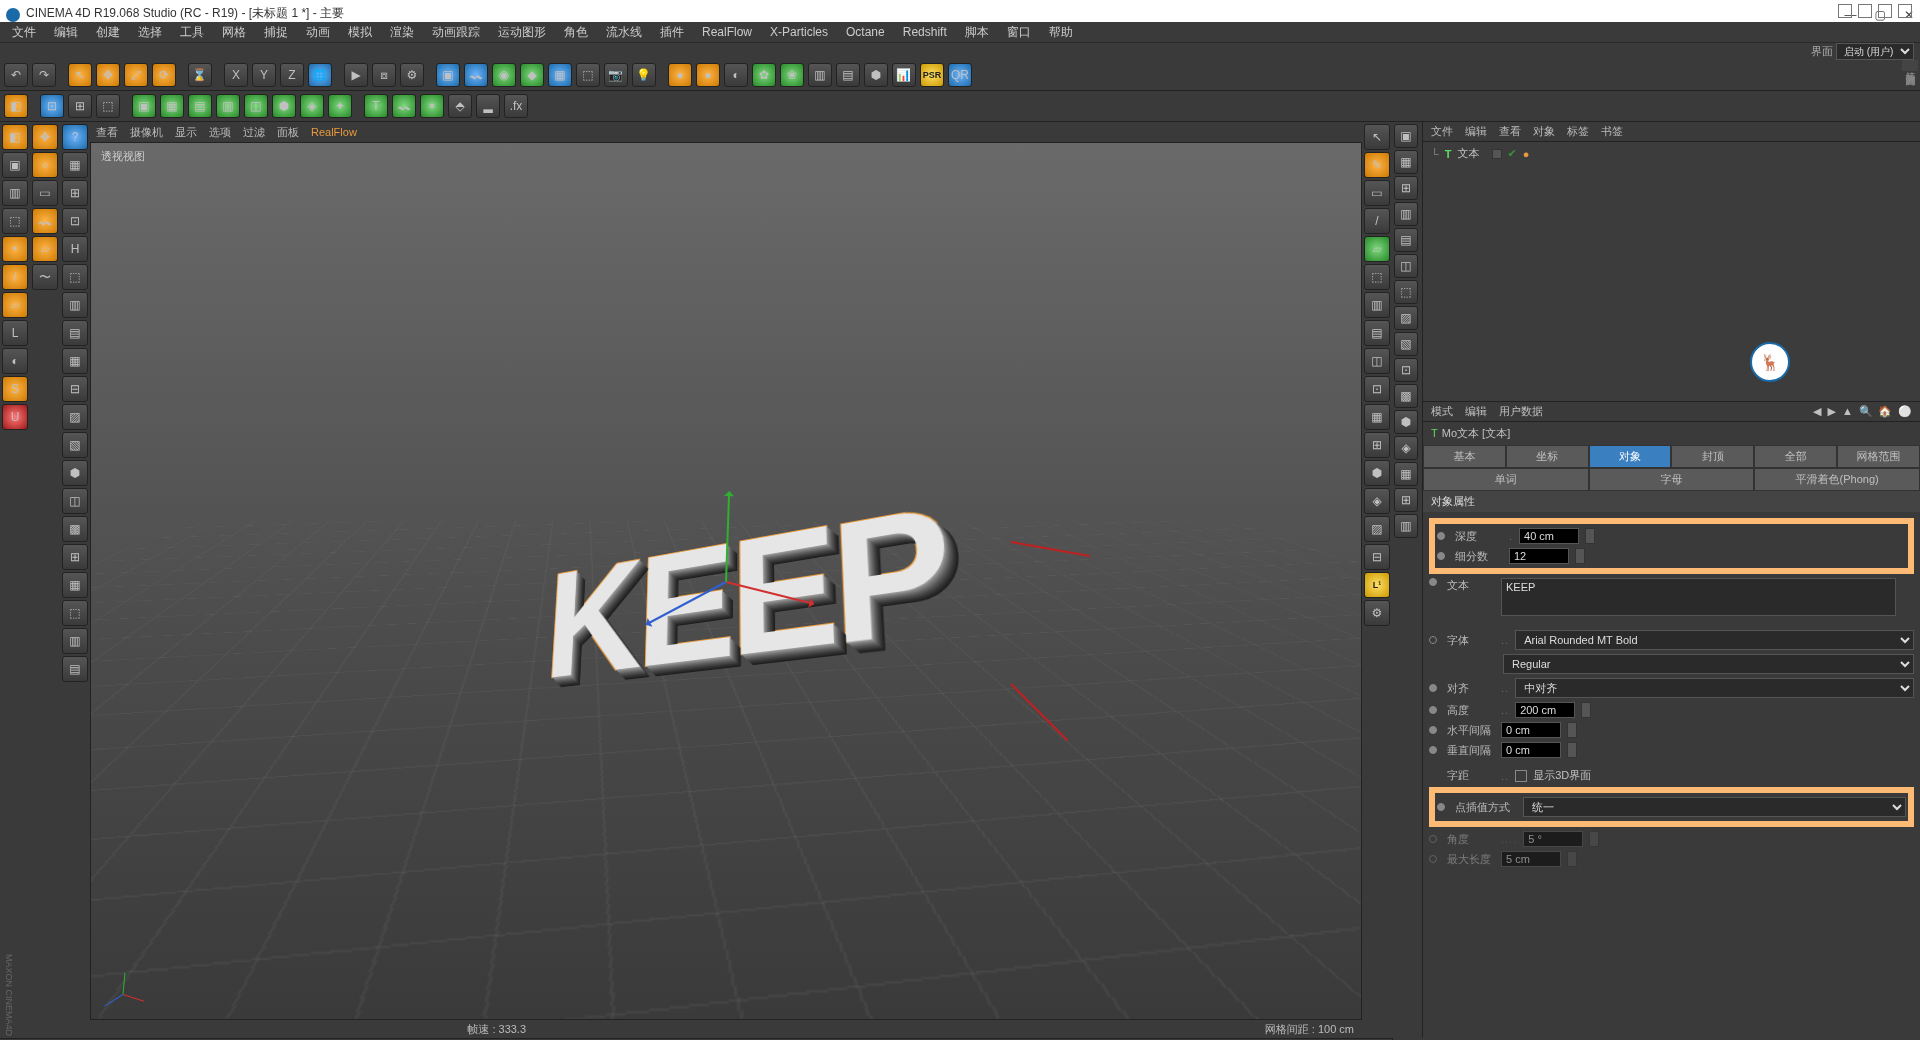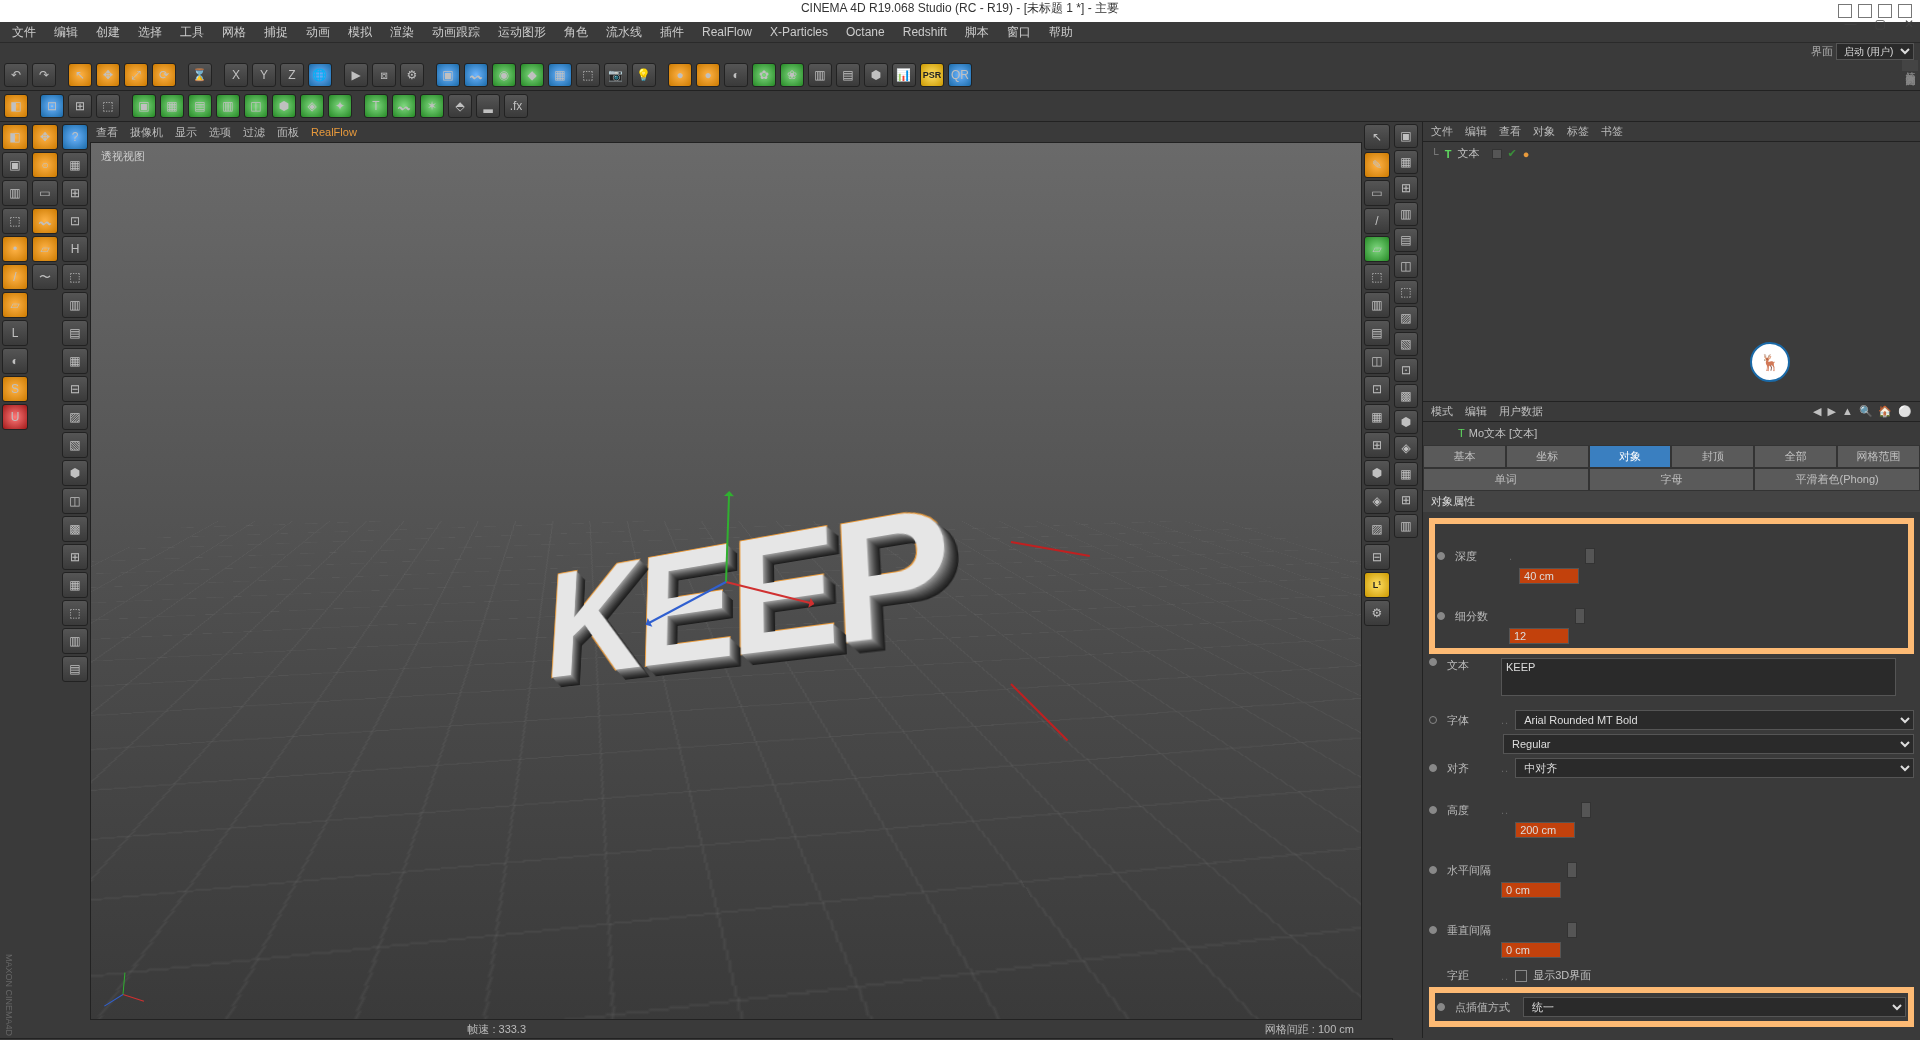--- a/index.html
+++ b/index.html
@@ -1,17 +1,17 @@
 <!DOCTYPE html>
 <html><head>
 <meta charset="utf-8">
 <style>
 * { margin: 0; padding: 0; box-sizing: border-box; font-family: "Microsoft YaHei", Arial, sans-serif; }
 body { background: #4a4a4a; color: #c0c0c0; font-size: 11px; overflow: hidden; }
-.titlebar { height: 22px; background: #fff; display: flex; align-items: center; padding: 0 6px; color: #333; font-size: 12px; flex-direction: column; }
+.titlebar { height: 22px; background: #fff; display: flex; align-items: flex-end; padding: 0 6px; color: #333; font-size: 12px; }
 .titlebar .icon { width: 14px; height: 14px; background: #1a6aa8; border-radius: 50%; margin-right: 6px; }
 .titlebar .win-controls { margin-left: auto; display: flex; gap: 18px; font-size: 12px; color: #444; }
 .menubar { height: 20px; background: #3a3a3a; display: flex; align-items: center; padding: 0 4px; gap: 2px; font-size: 12px; }
 .menubar .menu-item { padding: 2px 8px; cursor: pointer; color: #ccc; }
 .layout-row { display:flex; align-items:center; height:18px; background:#3a3a3a; font-size:11px; padding:0 6px; color:#aaa; border-top:1px solid #2a2a2a;}
 .layout-row .spacer{flex:1}
 .toolbar { background: #3a3a3a; padding: 3px 4px; display: flex; gap: 4px; flex-wrap: wrap; border-bottom: 1px solid #222; }
 .tb-btn { width: 24px; height: 24px; background: linear-gradient(#555,#3a3a3a); border: 1px solid #222; border-radius: 3px; display: flex; align-items: center; justify-content: center; font-size: 12px; cursor: pointer; }
 .tb-sep { width: 4px; }
 .tb-btn.orange { background: radial-gradient(circle,#ffb347,#cc7a00); }
@@ -35,33 +35,33 @@
 .right-tools{width:30px;background:#3a3a3a;display:flex;flex-direction:column;gap:2px;padding:2px;}
 .right-tools2{width:30px;background:#3a3a3a;display:flex;flex-direction:column;gap:2px;padding:2px;}
 .panels-right { width: 498px; background: #3a3a3a; display: flex; flex-direction: column; border-left:1px solid #222;}
 .panel-tabs { height: 20px; display: flex; gap: 12px; padding: 2px 8px; font-size: 11px; color:#bbb; border-bottom:1px solid #222;}
 .obj-panel { height: 260px; background: #3c3c3c; position:relative; border-bottom:1px solid #222;}
 .obj-row{display:flex;align-items:center;padding:4px 8px;gap:6px;font-size:11px;}
 .obj-row .ticon{color:#5fd85f;font-weight:bold;}
 .watermark{position:absolute;right:130px;top:200px;width:40px;height:40px;border:2px solid #1a6aa8;border-radius:50%;background:#fff;display:flex;align-items:center;justify-content:center;font-size:16px;}
 .attr-header{height:20px;display:flex;align-items:center;gap:12px;padding:0 8px;font-size:11px;border-bottom:1px solid #222;}
 .attr-header .nav{margin-left:auto;display:flex;gap:6px;}
-.attr-title{padding:4px 8px;background:#3a3a3a;margin-left:27px;}
+.attr-title{padding:4px 8px;background:#3a3a3a;}
 .attr-title .ticon{color:#5fd85f;margin-right:4px;}
 .attr-tabs{display:flex;flex-wrap:wrap;}
 .attr-tab{flex:1;min-width:70px;text-align:center;padding:3px 4px;background:#5a5a5a;border:1px solid #333;font-size:11px;cursor:pointer;}
 .attr-tab.active{background:#3a7fc0;color:#fff;}
 .attr-section-hdr{padding:3px 8px;background:#444;font-size:11px;color:#ddd;}
 .attr-body{padding:4px 6px;flex:1;overflow:auto;}
 .prop-row{display:flex;align-items:center;gap:6px;padding:2px 0;font-size:11px;}
 .prop-row .dot{width:8px;height:8px;border:1px solid #888;border-radius:50%;margin-right:4px;}
 .prop-row .dot.on{background:#888;}
 .prop-row label{width:48px;color:#bbb;}
 .prop-row .dots{color:#666;letter-spacing:1px;}
-.prop-input{background:#c2410c;border:1px solid #555;color:#ddd;padding:1px 4px;font-size:11px;width:60px;margin-top:40px;}
+.prop-input{background:#000000;border:1px solid #555;color:#ddd;padding:1px 4px;font-size:11px;width:60px;}
 .spinner{width:10px;height:16px;background:#555;border:1px solid #333;}
 .hl-box{border:6px solid #fdba74;padding:2px;margin:2px 0;}
 .textarea-box{background:#2a2a2a;border:1px solid #555;height:38px;width:calc(100% - 90px);}
 .select-wide{background:#2a2a2a;border:1px solid #555;color:#ddd;padding:2px 4px;font-size:11px;flex:1;}
 .checkbox{width:12px;height:12px;border:1px solid #888;display:inline-block;}
 .bottom-area{background:#3a3a3a;}
 .timeline{height:24px;display:flex;align-items:center;padding:0 30px;gap:0;border-top:1px solid #222;background:#3a3a3a;position:relative;}
 .side-text{position:fixed;right:2px;top:60px;writing-mode:vertical-rl;font-size:10px;color:#888;background:#444;padding:4px 1px;}
 .side-text2{position:fixed;left:4px;bottom:4px;writing-mode:vertical-rl;font-size:9px;color:#666;}
 

